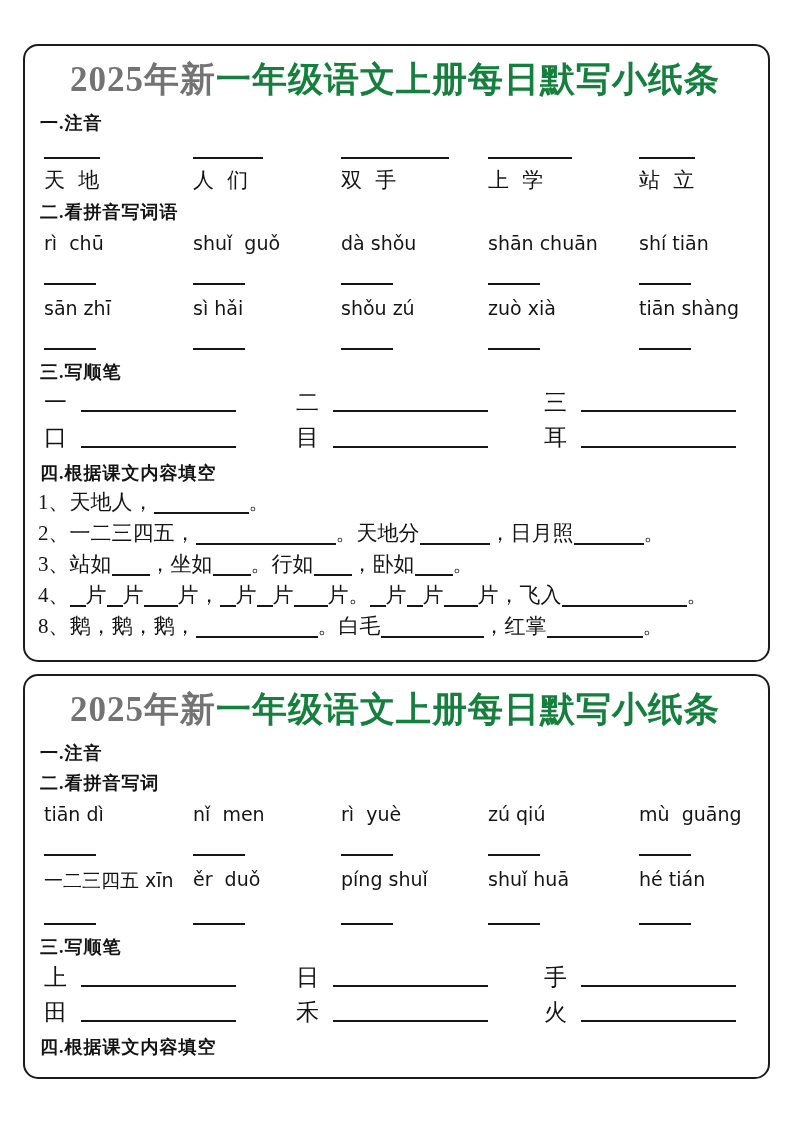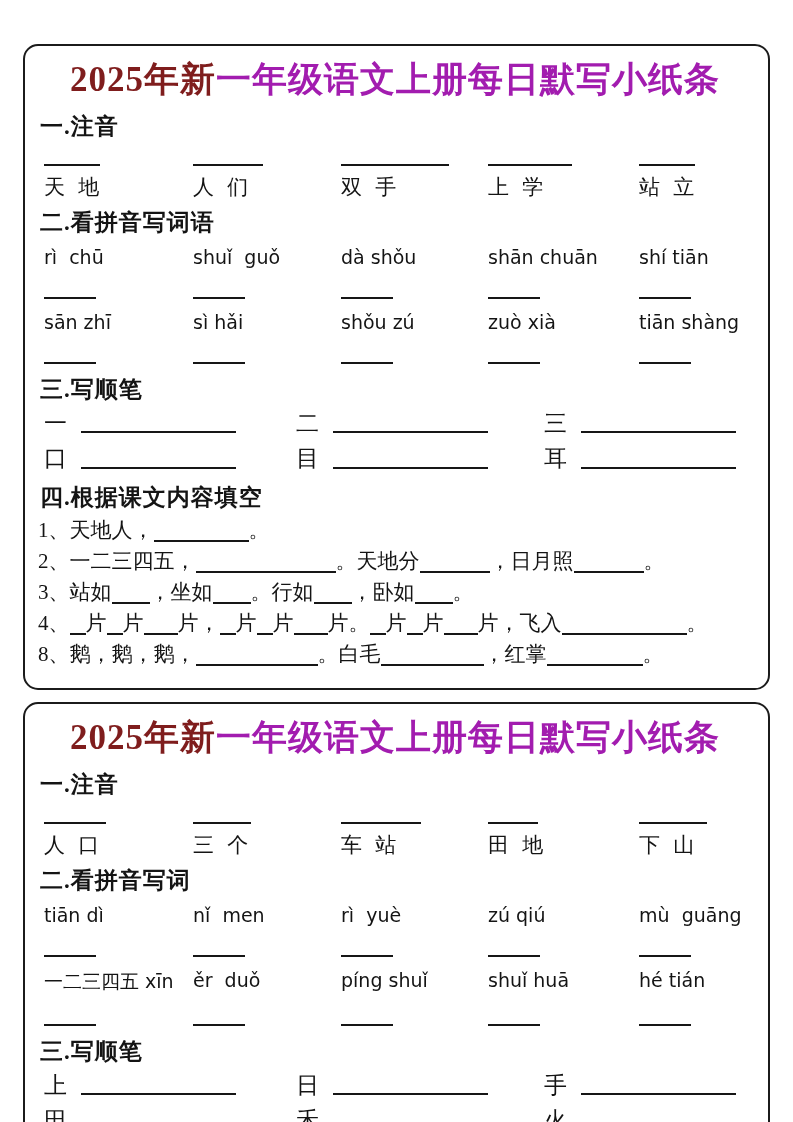--- a/index.html
+++ b/index.html
@@ -19,24 +19,24 @@
     margin-bottom: 12px;
   }
   .title {
     text-align: center;
     font-size: 35px;
     font-weight: bold;
     letter-spacing: 1px;
     margin: 2px 0 8px 0;
     white-space: nowrap;
   }
-  .title-red { color: #7f1d1d; }
-  .title-black { color: #a21caf; font-family: Liberation Serif, serif; }
+  .title-red { color: #737373; }
+  .title-black { color: #15803d; font-family: Liberation Serif, serif; }
   .sec-heading {
-    font-size: 23px;
+    font-size: 18px;
     font-weight: bold;
     margin: 6px 0 2px 4px;
     letter-spacing: 1px;
   }
   .blank {
     display: inline-block;
     border-bottom: 2.5px solid #161616;
   }
   
   .grid5 {
@@ -179,42 +179,20 @@
         <div class="fline"><span class="ftext">2、一二三四五，</span><span class="blank fblank" style="width: 140px;"></span><span class="ftext">。天地分</span><span class="blank fblank" style="width: 70px;"></span><span class="ftext">，日月照</span><span class="blank fblank" style="width: 70px;"></span><span class="ftext">。</span></div>
         <div class="fline"><span class="ftext">3、站如</span><span class="blank fblank" style="width: 38px;"></span><span class="ftext">，坐如</span><span class="blank fblank" style="width: 38px;"></span><span class="ftext">。行如</span><span class="blank fblank" style="width: 38px;"></span><span class="ftext">，卧如</span><span class="blank fblank" style="width: 38px;"></span><span class="ftext">。</span></div>
         <div class="fline"><span class="ftext">4、</span><span class="blank fblank" style="width: 16px;"></span><span class="ftext">片</span><span class="blank fblank" style="width: 16px;"></span><span class="ftext">片</span><span class="blank fblank" style="width: 34px;"></span><span class="ftext">片，</span><span class="blank fblank" style="width: 16px;"></span><span class="ftext">片</span><span class="blank fblank" style="width: 16px;"></span><span class="ftext">片</span><span class="blank fblank" style="width: 34px;"></span><span class="ftext">片。</span><span class="blank fblank" style="width: 16px;"></span><span class="ftext">片</span><span class="blank fblank" style="width: 16px;"></span><span class="ftext">片</span><span class="blank fblank" style="width: 34px;"></span><span class="ftext">片，飞入</span><span class="blank fblank" style="width: 125px;"></span><span class="ftext">。</span></div>
         <div class="fline"><span class="ftext">8、鹅，鹅，鹅，</span><span class="blank fblank" style="width: 122px;"></span><span class="ftext">。白毛</span><span class="blank fblank" style="width: 103px;"></span><span class="ftext">，红掌</span><span class="blank fblank" style="width: 96px;"></span><span class="ftext">。</span></div>
       </div>
   </section>
 
   <section class="card">
     <h1 class="title"><span class="title-red">2025年新</span><span class="title-black">一年级语文上册每日默写小纸条</span></h1>
     <div class="sec-heading">一.注音</div>
-    <div class="grid5 word-row">
-        <div class="wcol">
-          <span class="blank" style="width: 62px;"></span>
-          <div class="word">人 口</div>
-        </div>
-        <div class="wcol">
-          <span class="blank" style="width: 58px;"></span>
-          <div class="word">三 个</div>
-        </div>
-        <div class="wcol">
-          <span class="blank" style="width: 80px;"></span>
-          <div class="word">车 站</div>
-        </div>
-        <div class="wcol">
-          <span class="blank" style="width: 50px;"></span>
-          <div class="word">田 地</div>
-        </div>
-        <div class="wcol">
-          <span class="blank" style="width: 68px;"></span>
-          <div class="word">下 山</div>
-        </div>
-      </div>
     <div class="sec-heading">二.看拼音写词</div>
     <div>
         <div class="grid5 pyrow">
           <span class="pinyin">tiān dì</span>
           <span class="pinyin">nǐ  men</span>
           <span class="pinyin">rì  yuè</span>
           <span class="pinyin">zú qiú</span>
           <span class="pinyin">mù  guāng</span>
         </div>
         <div class="grid5 blrow">

